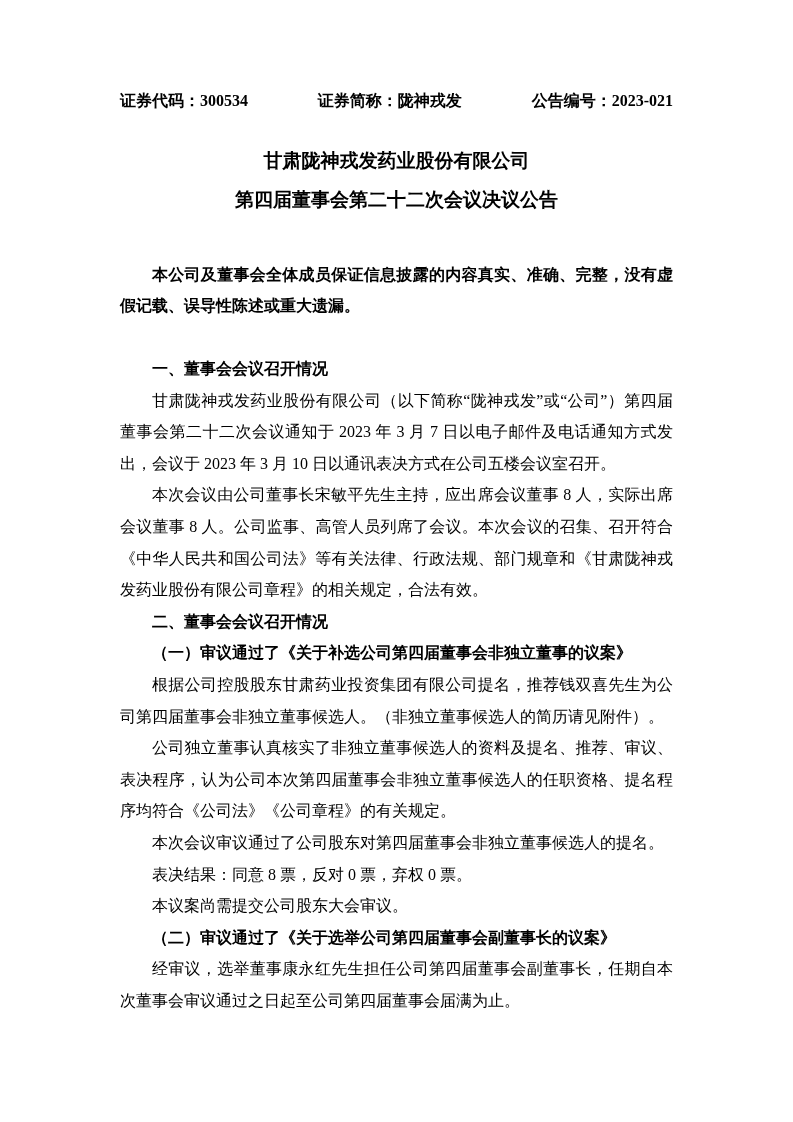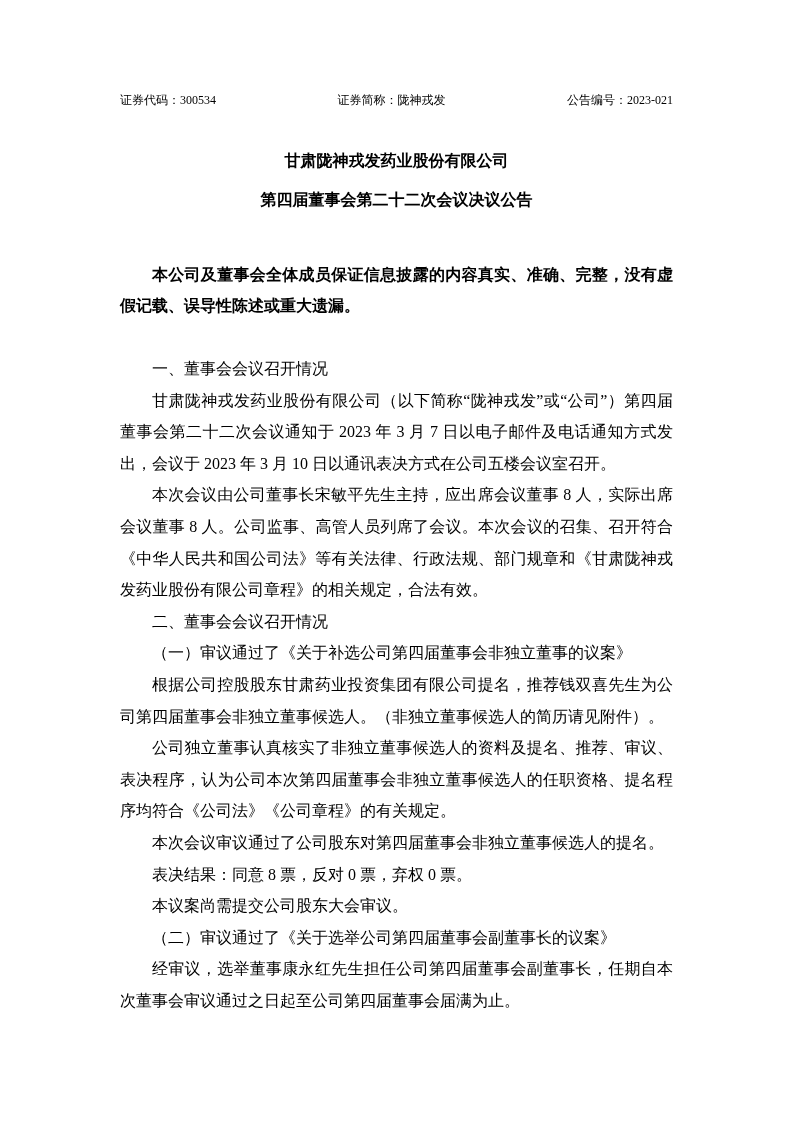--- a/index.html
+++ b/index.html
@@ -15,28 +15,29 @@
     background: #ffffff;
     color: #000000;
     padding: 90px 120px 0 120px;
     font-family: "Liberation Serif", "DejaVu Serif", serif;
     overflow: hidden;
   }
   .doc-header {
     display: flex;
     justify-content: space-between;
     align-items: baseline;
-    font-size: 12px;
+    font-size: 16px;
     line-height: 21px;
     white-space: nowrap;
+    font-weight: bold;
   }
   .title-block {
     margin-top: 30px;
     text-align: center;
-    font-size: 16px;
+    font-size: 19px;
     font-weight: bold;
     line-height: 39px;
   }
   .statement {
     margin: 40px 0 12px 0;
     font-size: 16px;
     font-weight: bold;
     line-height: 31px;
     text-indent: 2em;
     text-align: justify;
@@ -45,21 +46,21 @@
     margin-top: 32px;
     font-size: 16px;
     line-height: 31.6px;
   }
   .doc-body p {
     margin: 0;
     text-indent: 2em;
     text-align: justify;
   }
   .heading {
-    font-weight: normal;
+    font-weight: bold;
     text-align: left !important;
   }
   .bold {
     font-weight: normal;
   }
 </style>
 </head>
 <body>
 
 <div class="page">

